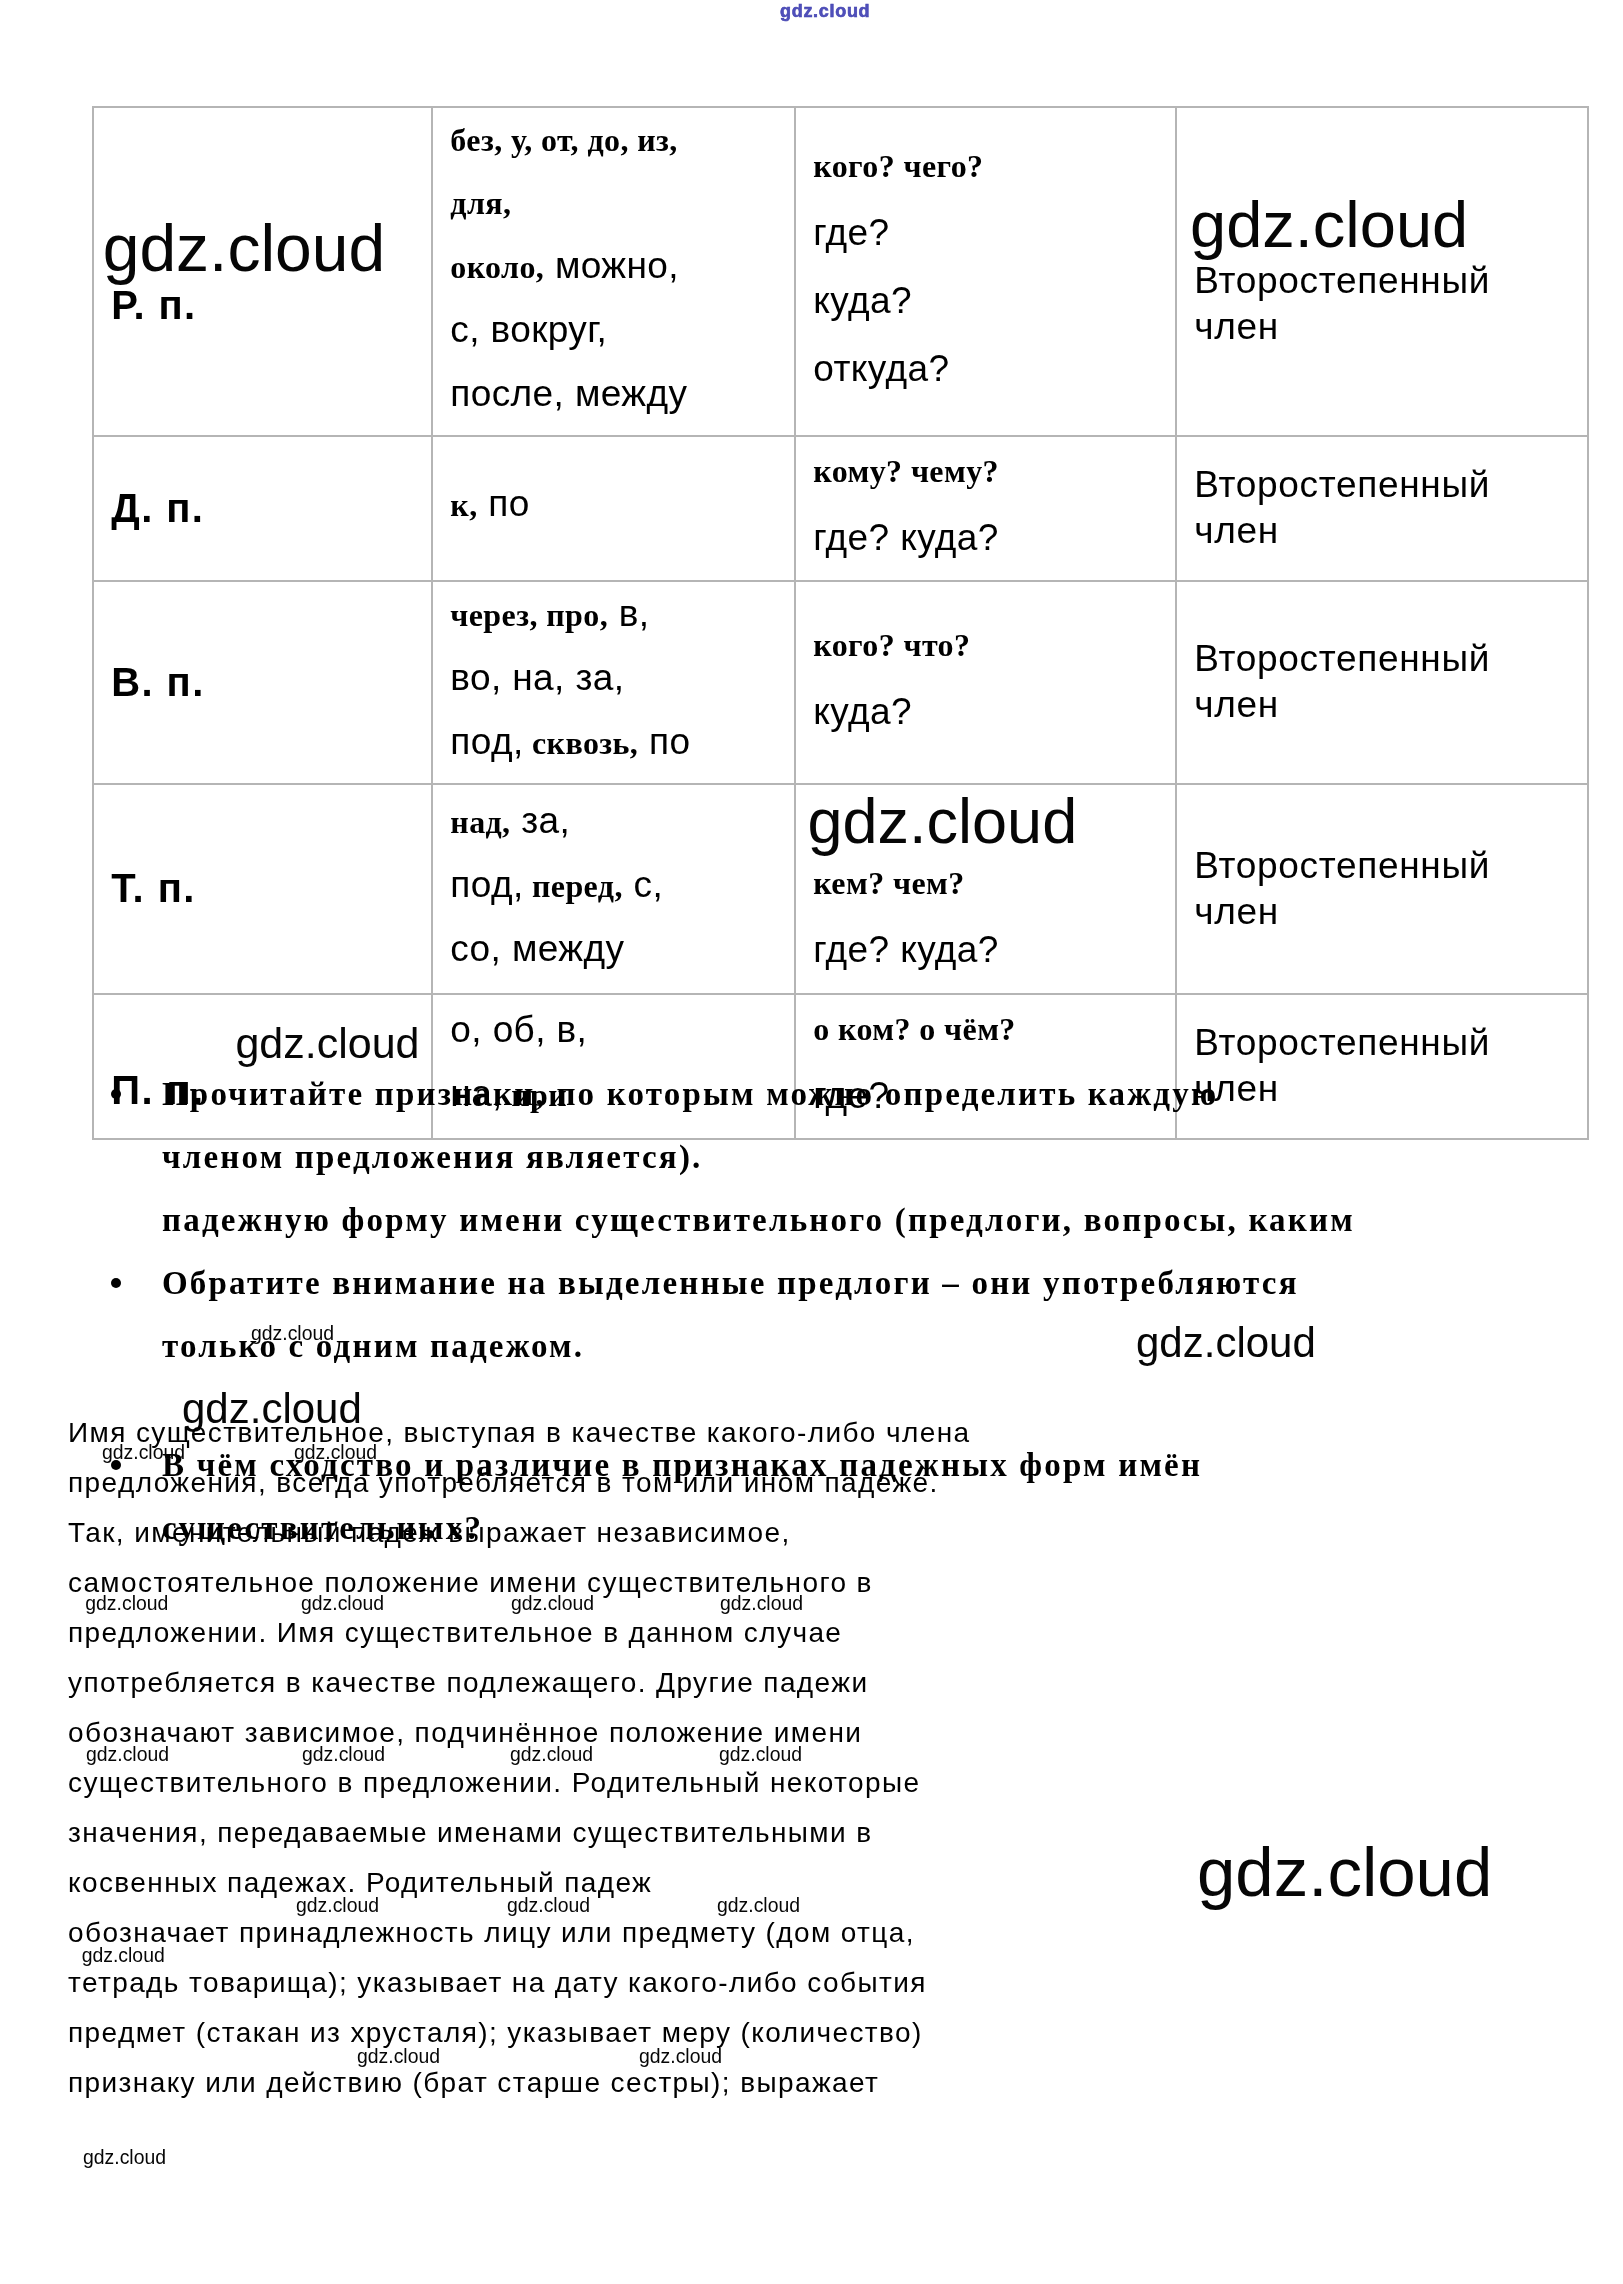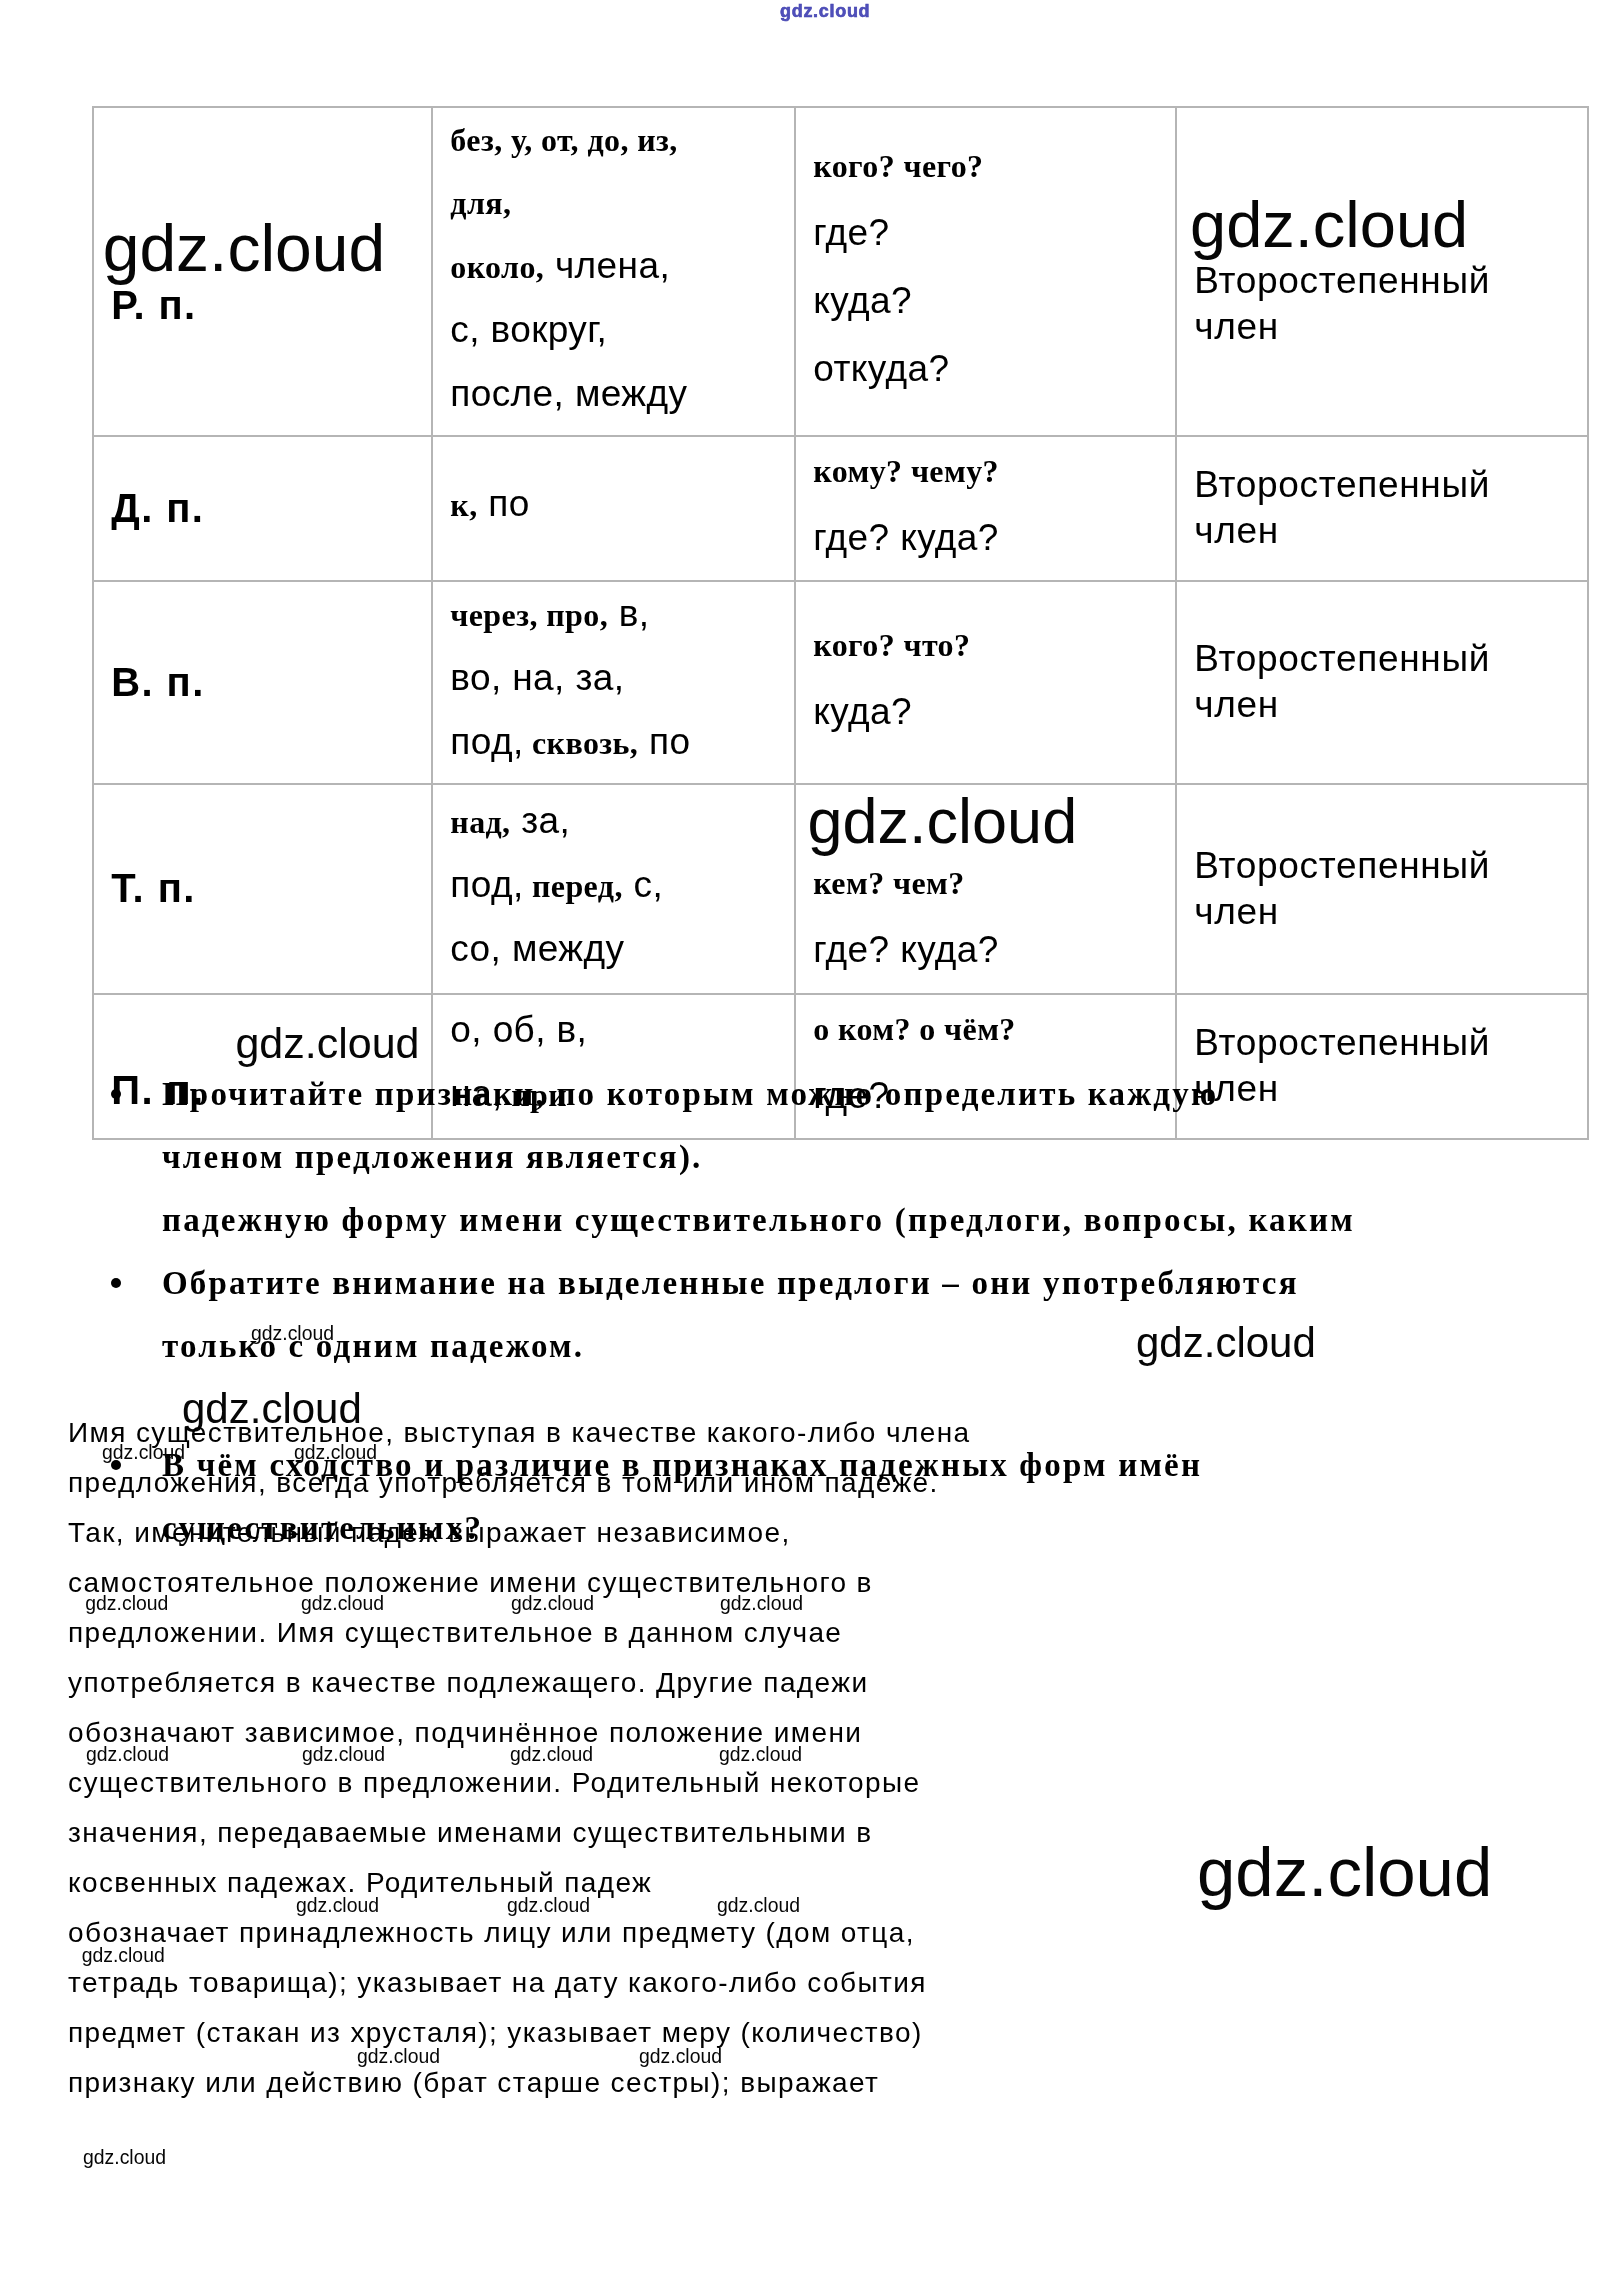--- a/index.html
+++ b/index.html
@@ -53,21 +53,21 @@
     </colgroup>
     <tbody id="table-body">
         <tr class="r0">
           <td class="case-cell">
             <div class="wm case-wm-xl">gdz.cloud</div>
             <div class="case-label">Р. п.</div>
           </td>
           <td class="preps-cell">
             <div class="ln"><span class="sb">без, у, от, до, из,</span></div>
             <div class="ln"><span class="sb">для,</span></div>
-            <div class="ln"><span class="sb">около,</span><span class="sn"> члена,</span></div>
+            <div class="ln"><span class="sb">около,</span><span class="sn"> можно,</span></div>
             <div class="ln"><span class="sn">с, вокруг,</span></div>
             <div class="ln"><span class="sn">после, между</span></div>
           </td>
           <td class="qs-cell">
             <div class="ln qln"><span class="sb">кого? чего?</span></div>
             <div class="ln qln"><span class="sn">где?</span></div>
             <div class="ln qln"><span class="sn">куда?</span></div>
             <div class="ln qln"><span class="sn">откуда?</span></div>
           </td>
           <td class="role-cell">

